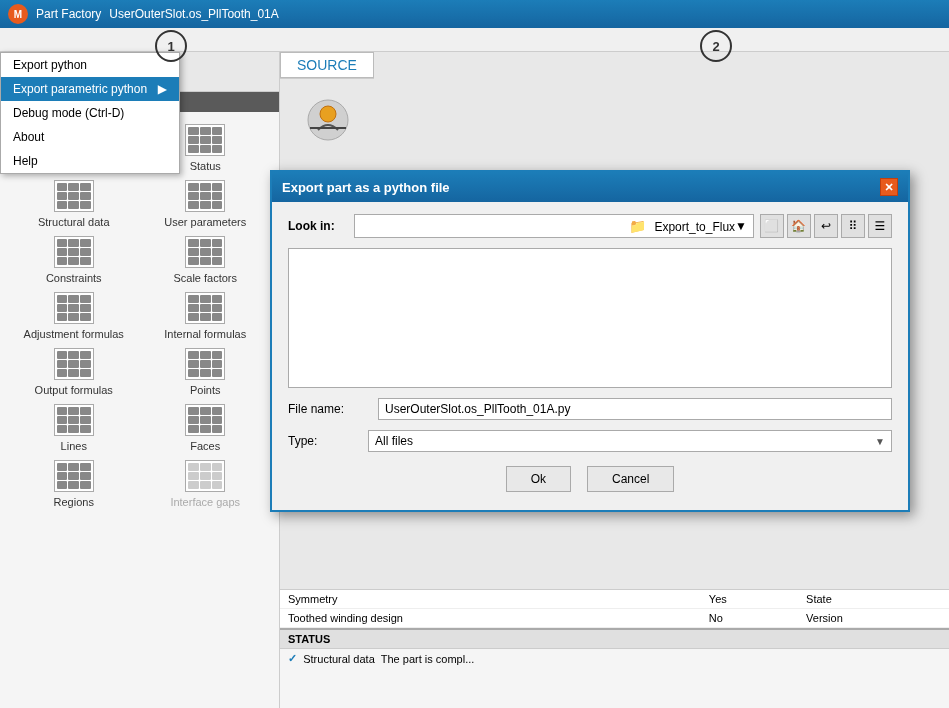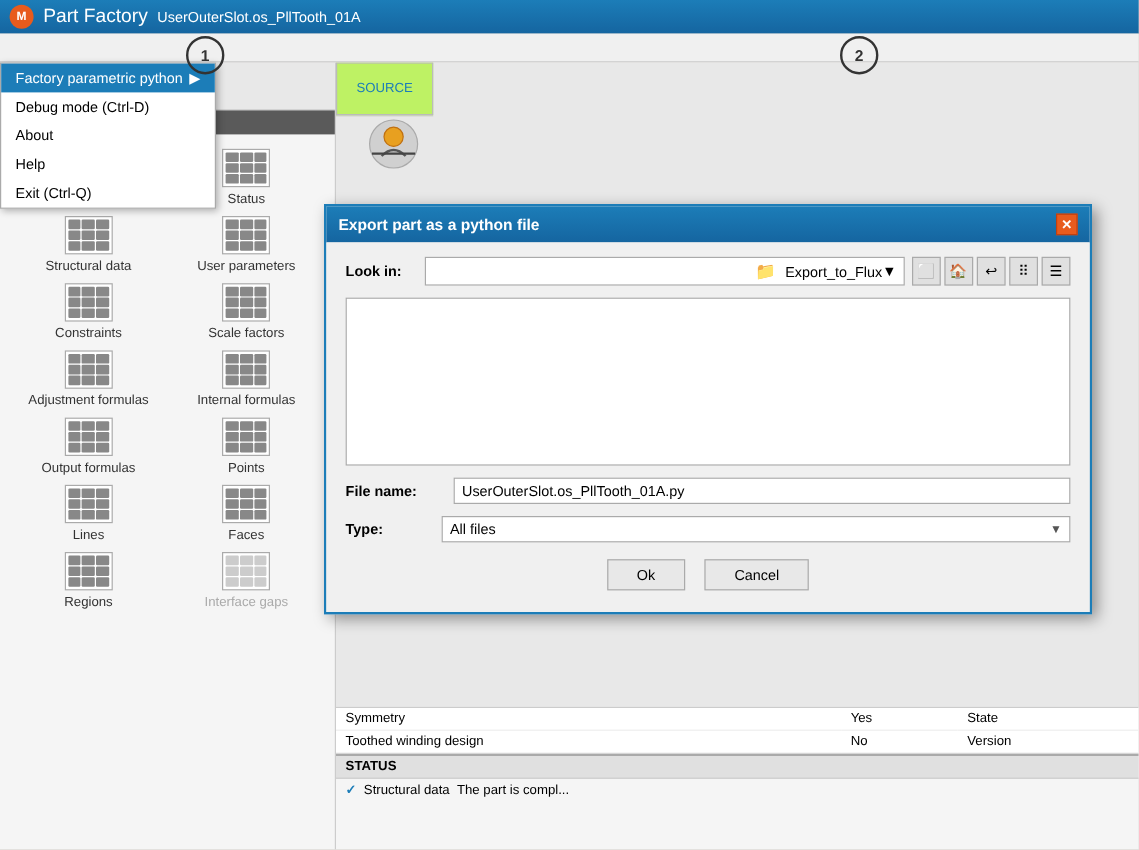--- a/index.html
+++ b/index.html
@@ -15,21 +15,21 @@
       padding: 0 8px;
       gap: 8px;
     }
     .title-bar .logo {
       width: 20px; height: 20px;
       background: #e85b1d;
       border-radius: 50%;
       display: flex; align-items: center; justify-content: center;
       color: white; font-weight: bold; font-size: 10px;
     }
-    .title-bar .app-title { font-size: 16px; font-weight: normal; }
+    .title-bar .app-title { font-size: 12px; font-weight: normal; }
 
     
     .menu-bar {
       background: #f0f0f0;
       height: 24px;
       display: flex;
       align-items: center;
       border-bottom: 1px solid #ccc;
       position: relative;
     }
@@ -139,24 +139,24 @@
     
     .source-tab {
       position: absolute;
       top: 0; left: 0;
       background: #e0e0e0;
       border-bottom: 1px solid #ccc;
       display: flex;
       gap: 0;
     }
     .source-tab .tab {
-      padding: 15px 16px;
-      background: #bef264;
+      padding: 4px 16px;
+      background: #ffffff;
       border: 1px solid #bbb;
-      font-size: 11px;
+      font-size: 14px;
       color: #1c7db8;
       cursor: pointer;
     }
 
     
     .status-section {
       position: absolute;
       bottom: 0; left: 0; right: 0;
       height: 80px;
       background: #f5f5f5;
@@ -229,21 +229,21 @@
     .dialog-body {
       padding: 12px 16px;
       background: #f0f0f0;
     }
     .dialog-row {
       display: flex;
       align-items: center;
       gap: 10px;
       margin-bottom: 10px;
     }
-    .dialog-label { width: 80px; font-size: 12px; font-weight: bold; }
+    .dialog-label { width: 80px; font-size: 12px; font-weight: normal; }
     .dialog-input {
       flex: 1;
       padding: 3px 6px;
       border: 1px solid #aaa;
       background: white;
       font-size: 12px;
     }
     .dialog-select-row {
       display: flex; align-items: center; 
       margin-bottom: 8px;
@@ -328,35 +328,35 @@
 <div class="title-bar">
   <div class="logo">
     <span>M</span>
   </div>
   <span class="app-title">Part Factory</span>
   <span>UserOuterSlot.os_PllTooth_01A</span>
 </div>
 
 <div class="menu-bar">
   <div class="dropdown-menu">
+    <div class="dropdown-item">
+      <span>Export python</span>
+    </div>
     <div class="dropdown-item highlighted">
-      <span>Factory parametric python</span>
+      <span>Export parametric python</span>
       <span>▶</span>
     </div>
     <div class="dropdown-item">
       <span>Debug mode (Ctrl-D)</span>
     </div>
     <div class="dropdown-item">
       <span>About</span>
     </div>
     <div class="dropdown-item">
       <span>Help</span>
-    </div>
-    <div class="dropdown-item">
-      <span>Exit (Ctrl-Q)</span>
     </div>
   </div>
 </div>
 
 <div class="main-layout">
 
   <div class="left-panel">
 
     <div class="toolbar-area">
       <button class="tab-btn active">DESIGN</button>

